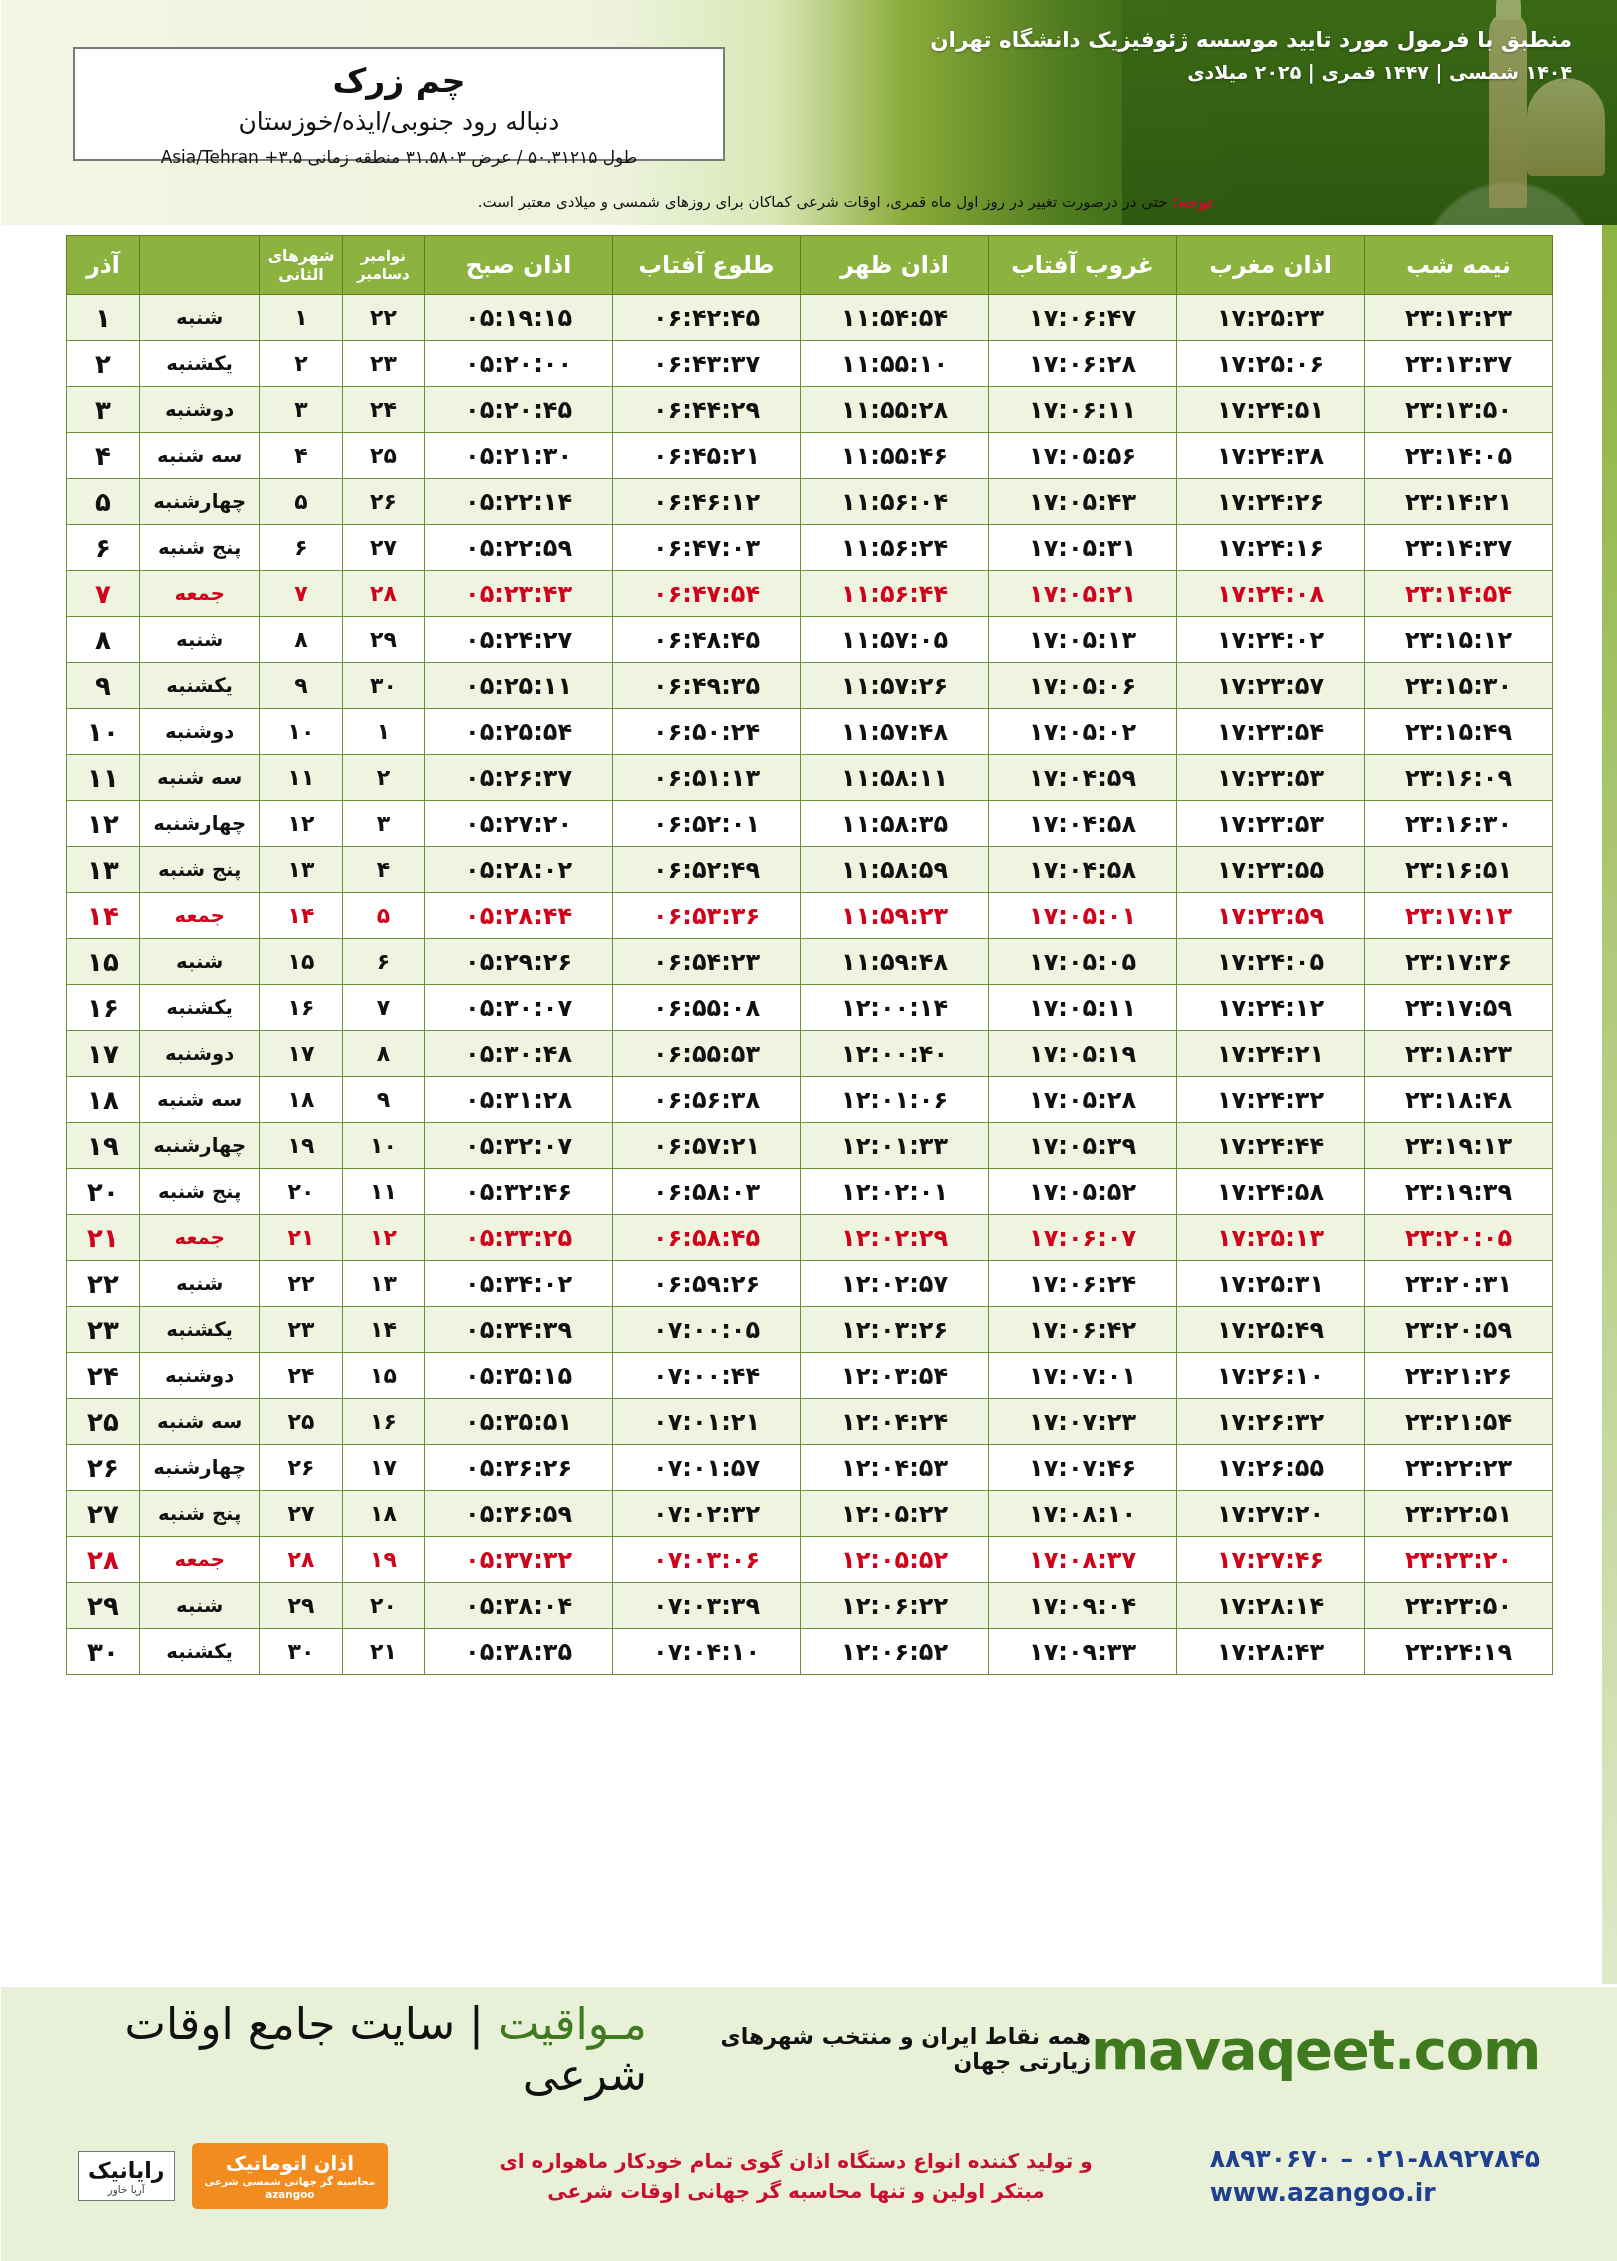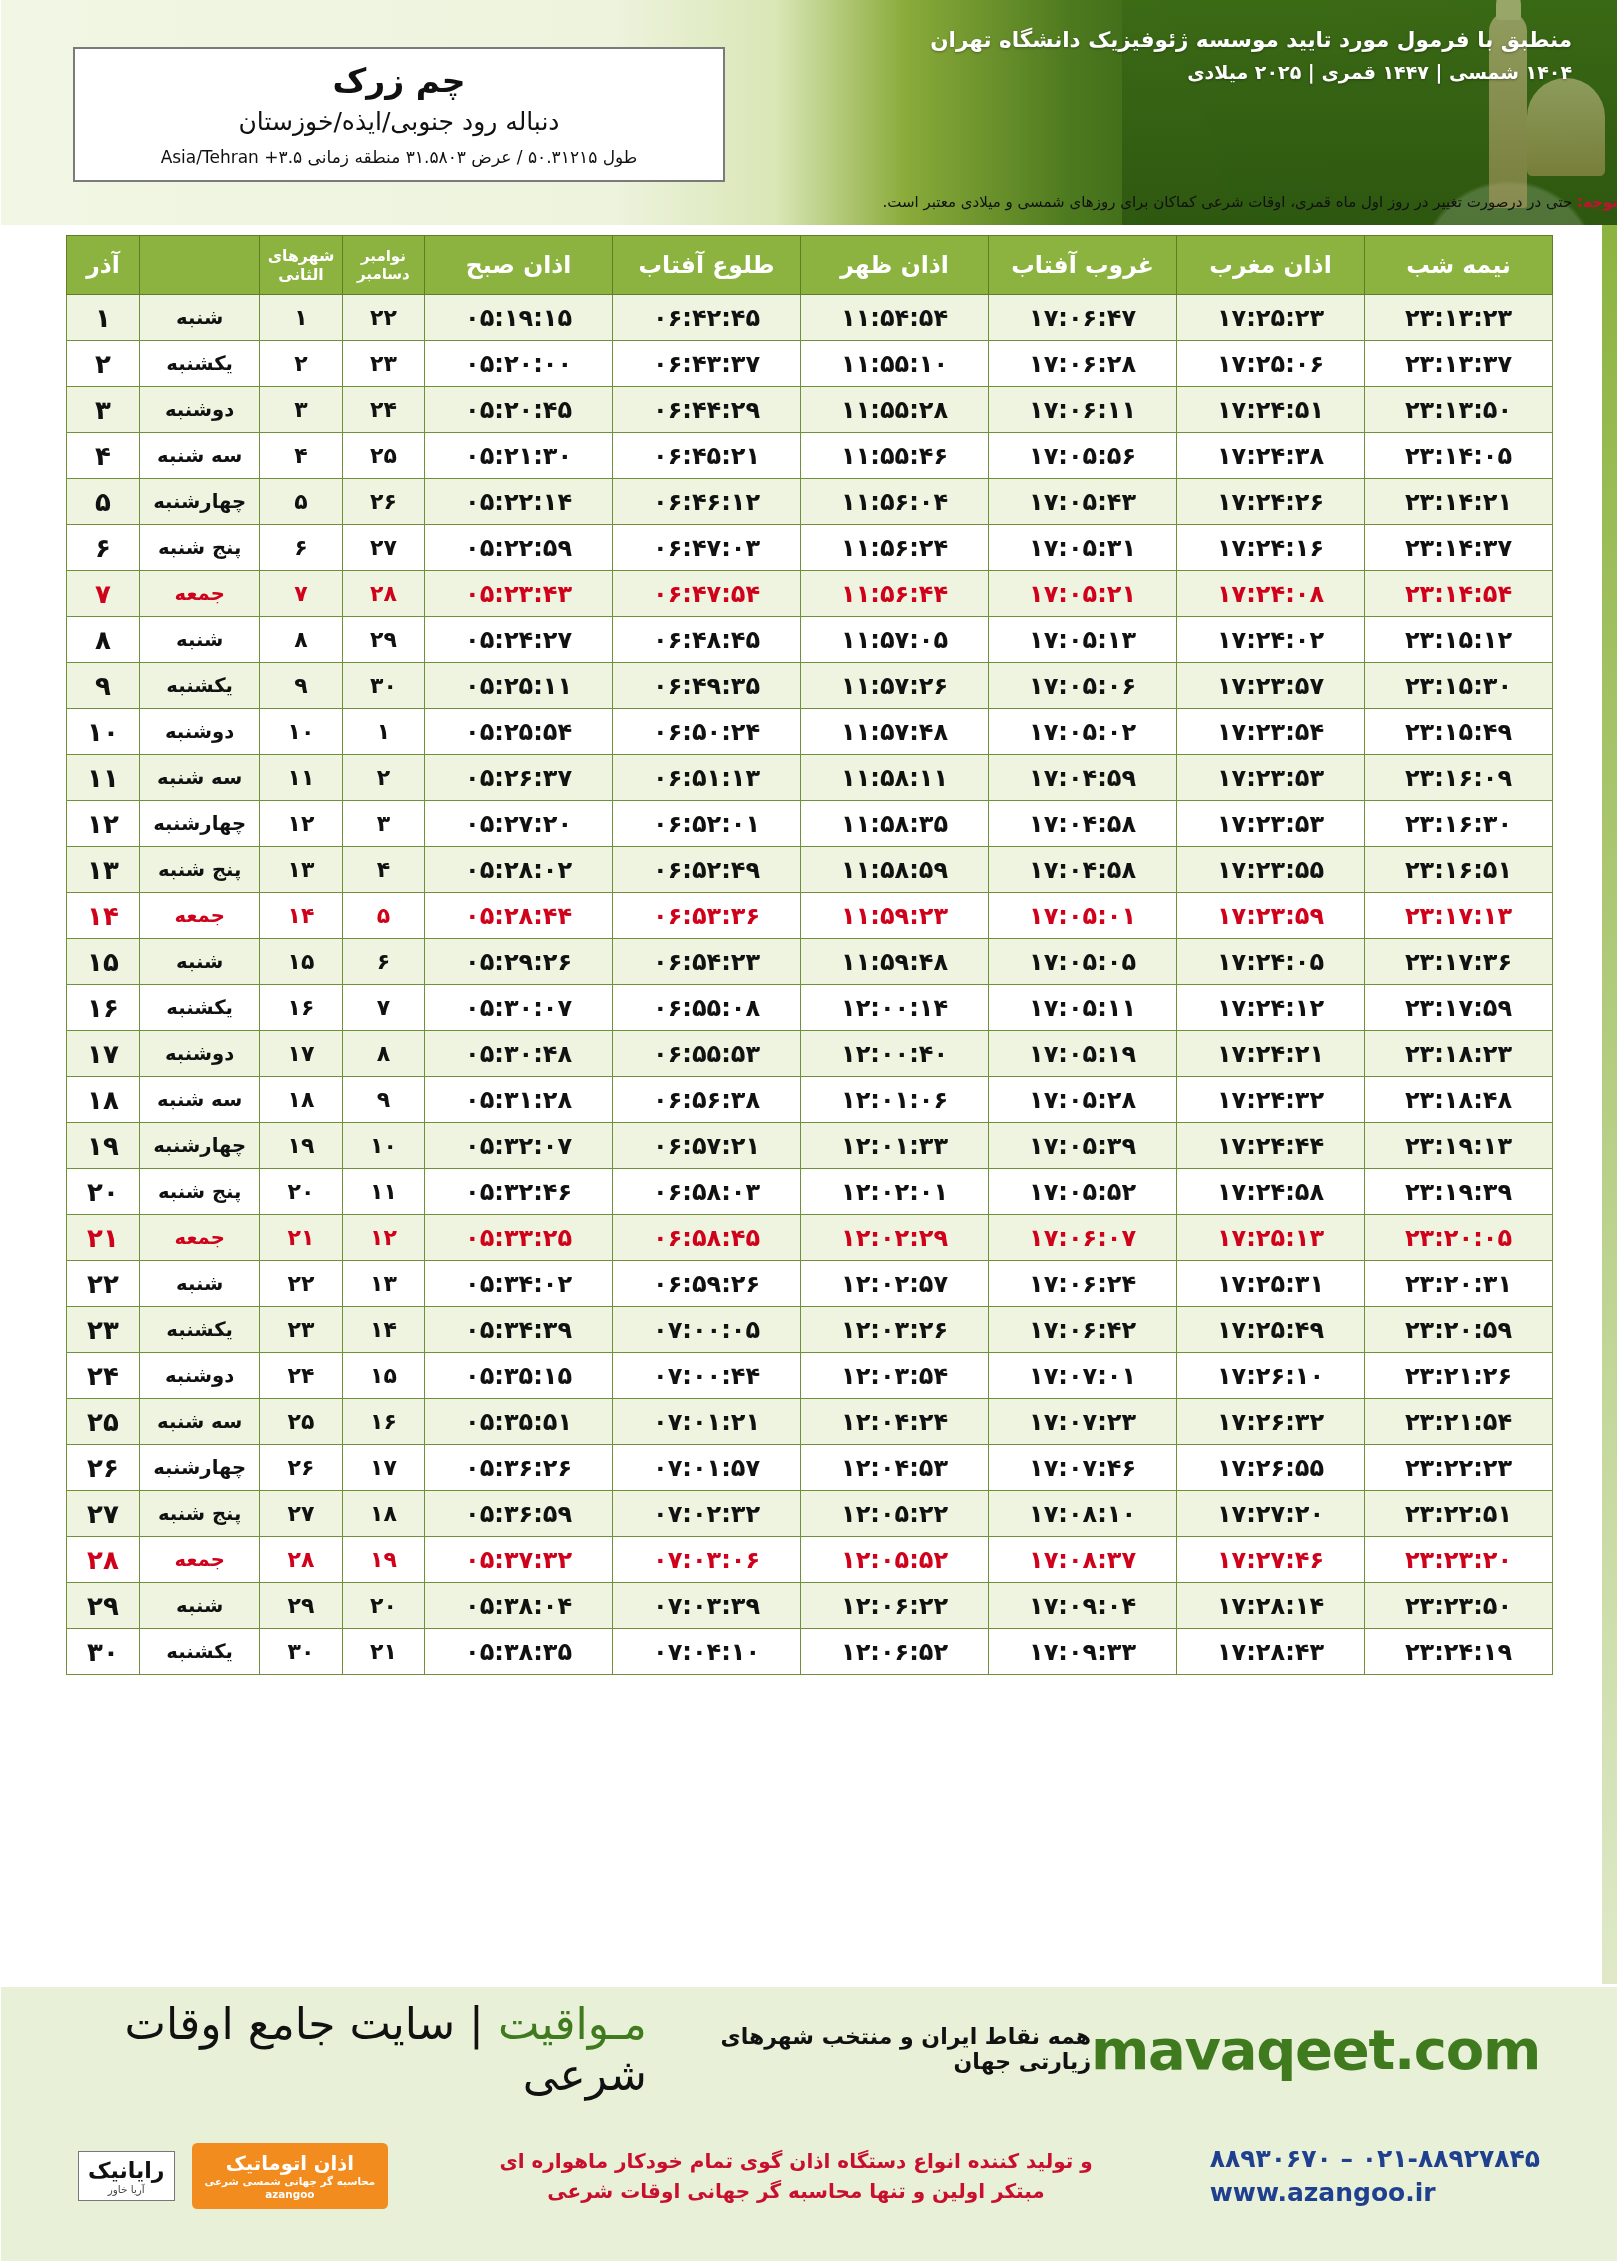--- a/index.html
+++ b/index.html
@@ -41,30 +41,30 @@
   .hdr-text{
     position:absolute;top:17px;right:46px;text-align:right;color:#ffffff;z-index:5;
     text-shadow:0 1.3px 2.6px rgba(0,0,0,.35);
   }
   .hdr-title{font-size:47px;font-weight:bold;line-height:1.05;letter-spacing:-0.7px;}
   .hdr-sub{font-size:21.5px;font-weight:bold;margin-top:10.4px;}
   .hdr-dates{font-size:19px;font-weight:bold;margin-top:9px;}
 
   
   .loc-box{
-    position:absolute;top:47px;left:73px;width:652px;height:135px;
+    position:absolute;top:47px;left:73px;width:652px;height:114px;
     border:2px solid #7a7a7a;background:#ffffff;box-sizing:border-box;
     text-align:center;z-index:6;
   }
   .loc-name{font-size:33px;font-weight:bold;color:#111;margin-top:11.7px;}
   .loc-sub{font-size:25px;color:#111;margin-top:7.8px;}
   .loc-geo{font-size:17px;color:#111;margin-top:10.4px;direction:rtl;}
 
   .note{
-    position:absolute;top:193px;left:0;width:1618px;text-align:right;
+    position:absolute;top:193px;left:0;width:1618px;text-align:center;
     padding-left:73px;box-sizing:border-box;font-size:15px;color:#111;z-index:7;
   }
   .note b{color:#c8102e;}
 
   
   .table-wrap{padding:0 65px;margin-top:10.4px;}
   table{border-collapse:collapse;width:1487px;table-layout:fixed;}
   th,td{border:1.3px solid #6f8f3a;text-align:center;font-weight:bold;color:#111;}
   thead th{
     background:#8cb33f;color:#ffffff;font-size:23.5px;height:56px;

